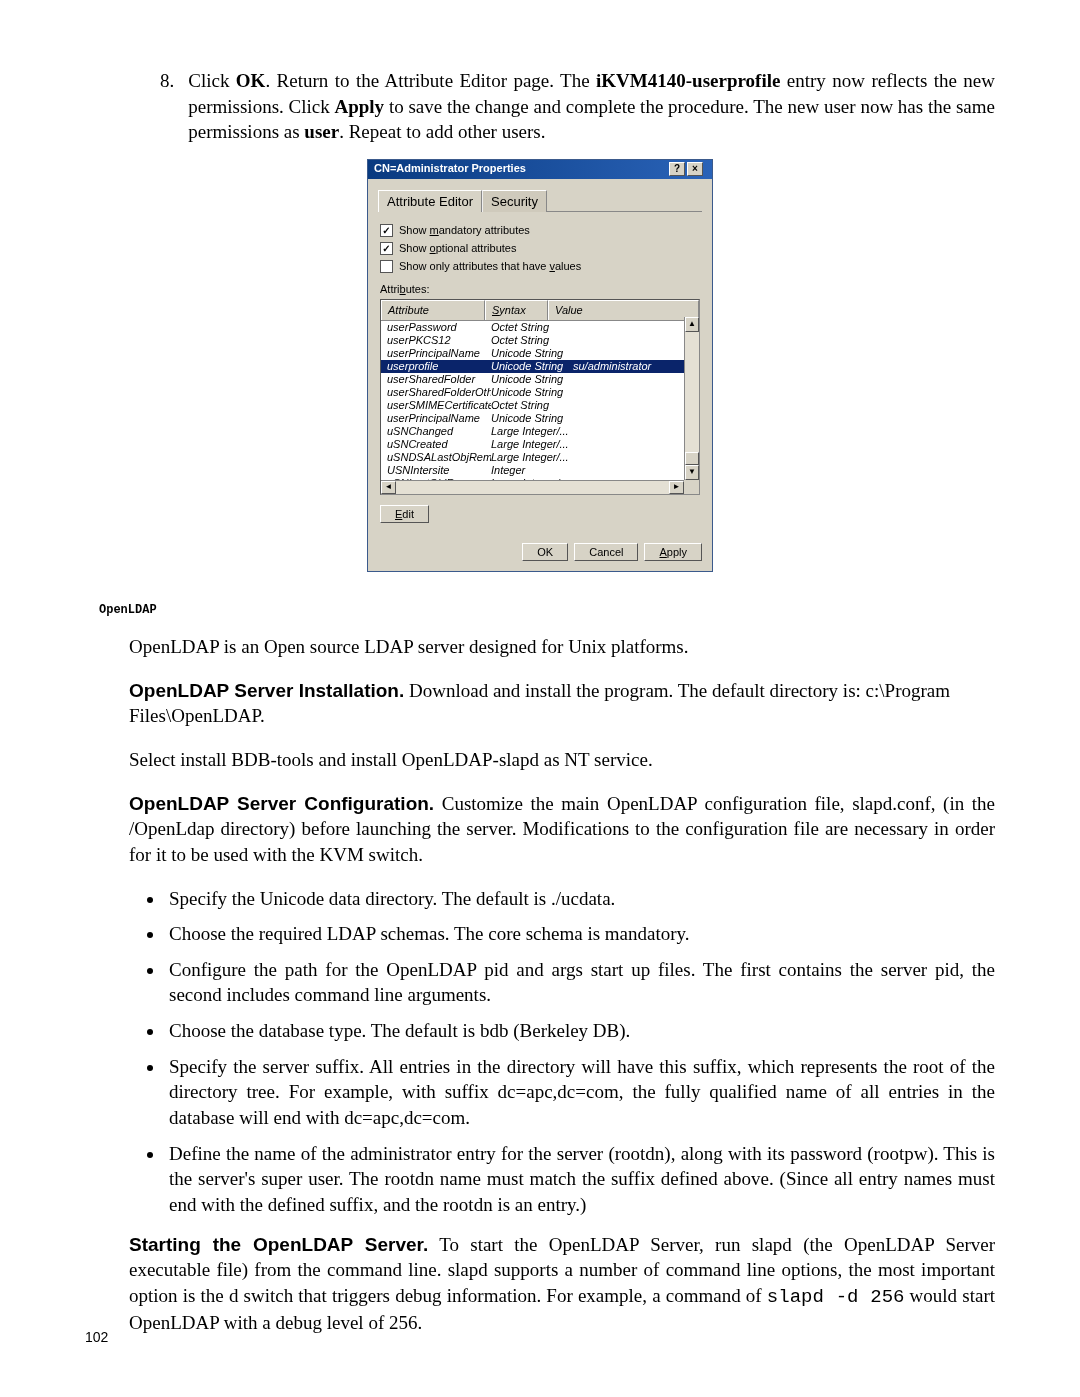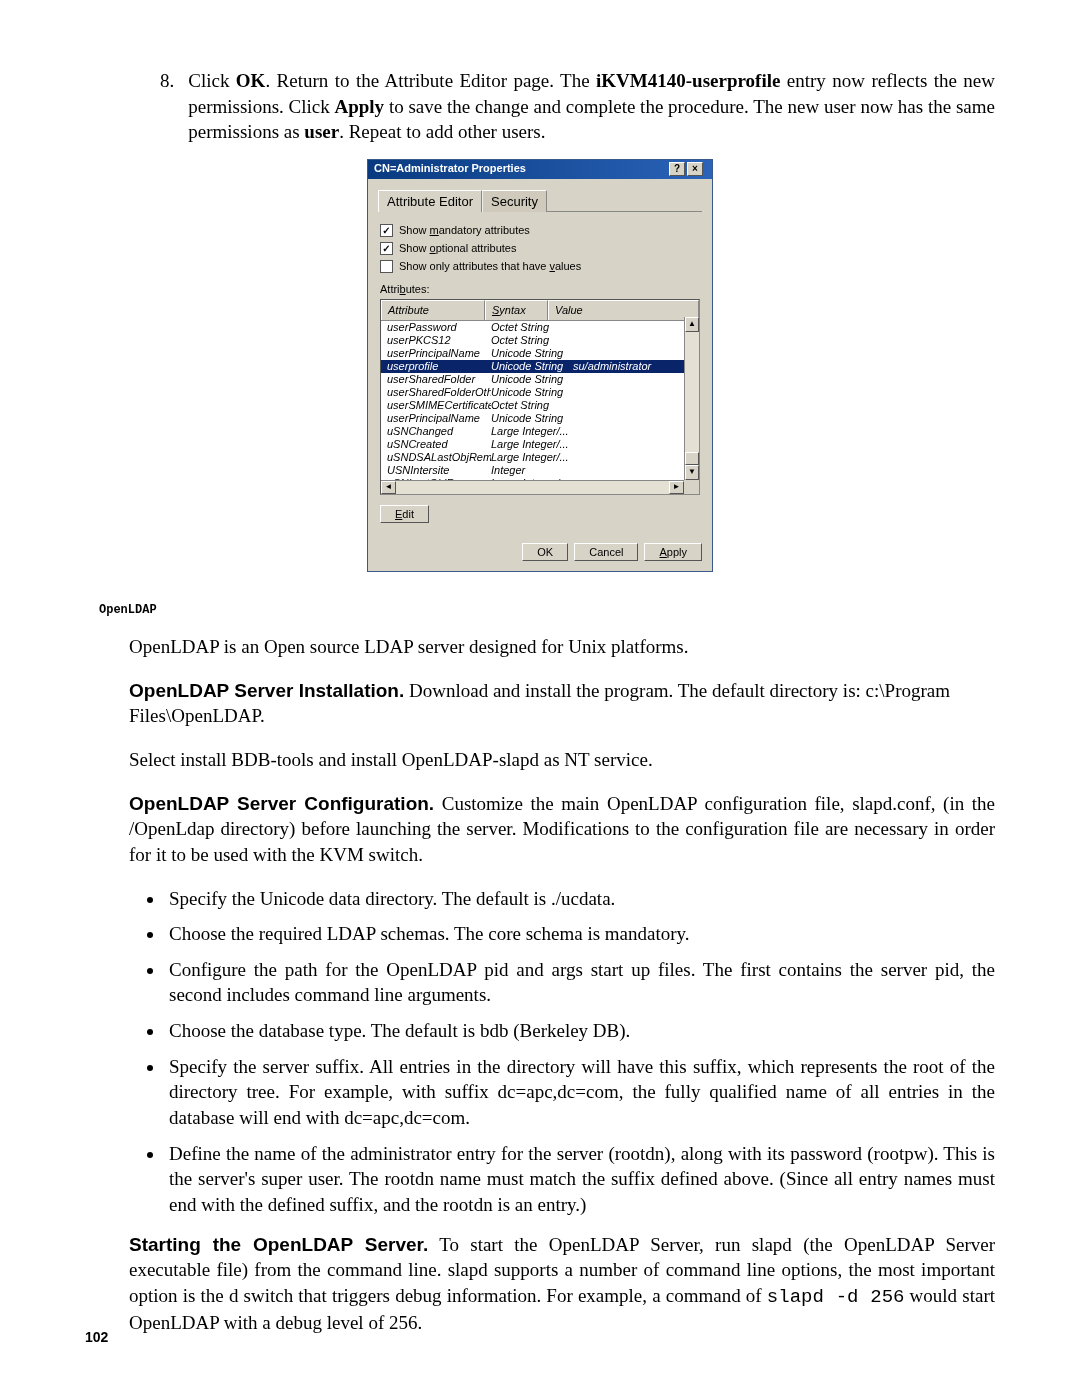--- a/index.html
+++ b/index.html
@@ -140,21 +140,21 @@
   .h2 { font-family: Liberation Mono, monospace; font-weight:bold; font-size:12px; margin: 6px 0 16px 14px; }
   .para { margin: 0 0 18px 44px; }
   .para2 { margin: 0 0 18px 0; }
   .bl { font-family: Arial, Helvetica, sans-serif; font-weight:bold; }
   ul.bullets { list-style: disc; margin: 0 0 14px 80px; }
   ul.bullets li { padding-left: 4px; margin-bottom: 10px; }
   .code { font-family: "Courier New", monospace; }
   .footer {
     position:absolute; left:85px; right:85px; bottom:50px;
     display:flex; align-items:flex-start;
-    font-family: Arial, Helvetica, sans-serif; font-weight:bold; font-size:14px;
+    font-family: Arial, Helvetica, sans-serif; font-weight:normal; font-size:14px;
   }
   .footer .pnum { width:192px; }
 </style>
 </head>
 <body>
 
 <div class="page">
 
   <div class="step-row">
     <div class="step-num">8.</div>

